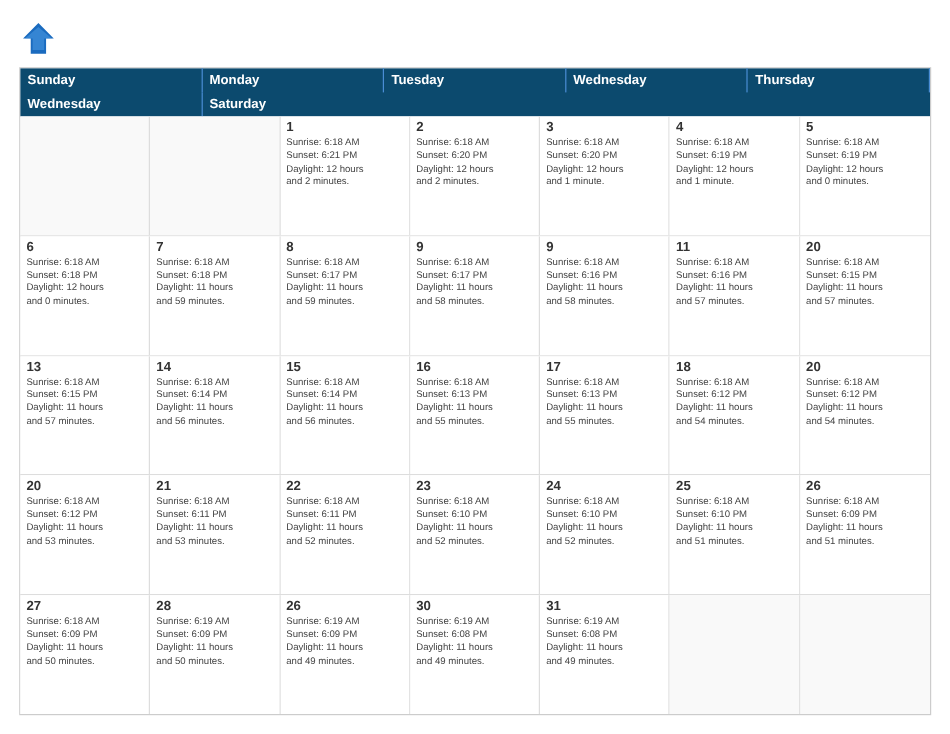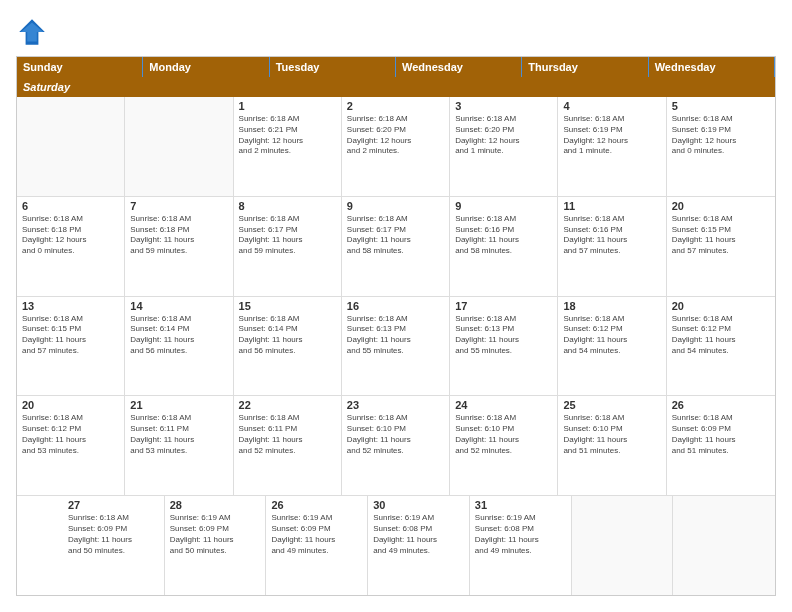--- a/index.html
+++ b/index.html
@@ -60,49 +60,47 @@
       color: #555;
     }
     .calendar {
       flex: 1;
       display: flex;
       flex-direction: column;
       border: 1px solid #ccc;
     }
     .cal-header {
       display: grid;
-      grid-template-columns: repeat(6, 1fr);
-      background: #a16207;
+      grid-template-columns: repeat(5, 1fr);
+      background: #0c4a6e;
     }
     .cal-header-cell {
       color: #fff;
       font-size: 11px;
       font-weight: bold;
       padding: 4px 6px;
       text-align: left;
       border-right: 1px solid #4a8dd5;
     }
     .cal-header-cell:last-child {
       border-right: none;
-      font-style: italic;
     }
     .cal-body {
       flex: 1;
       display: flex;
       flex-direction: column;
     }
     .cal-row {
       display: grid;
       grid-template-columns: repeat(7, 1fr);
       flex: 1;
       border-bottom: 1px solid #ddd;
     }
     .cal-row:last-child {
       border-bottom: none;
-      margin-left: 46px;
     }
     .cal-cell {
       border-right: 1px solid #ddd;
       padding: 3px 5px;
       font-size: 8.5px;
       color: #333;
       background: #fff;
       vertical-align: top;
     }
     .cal-cell:last-child {

